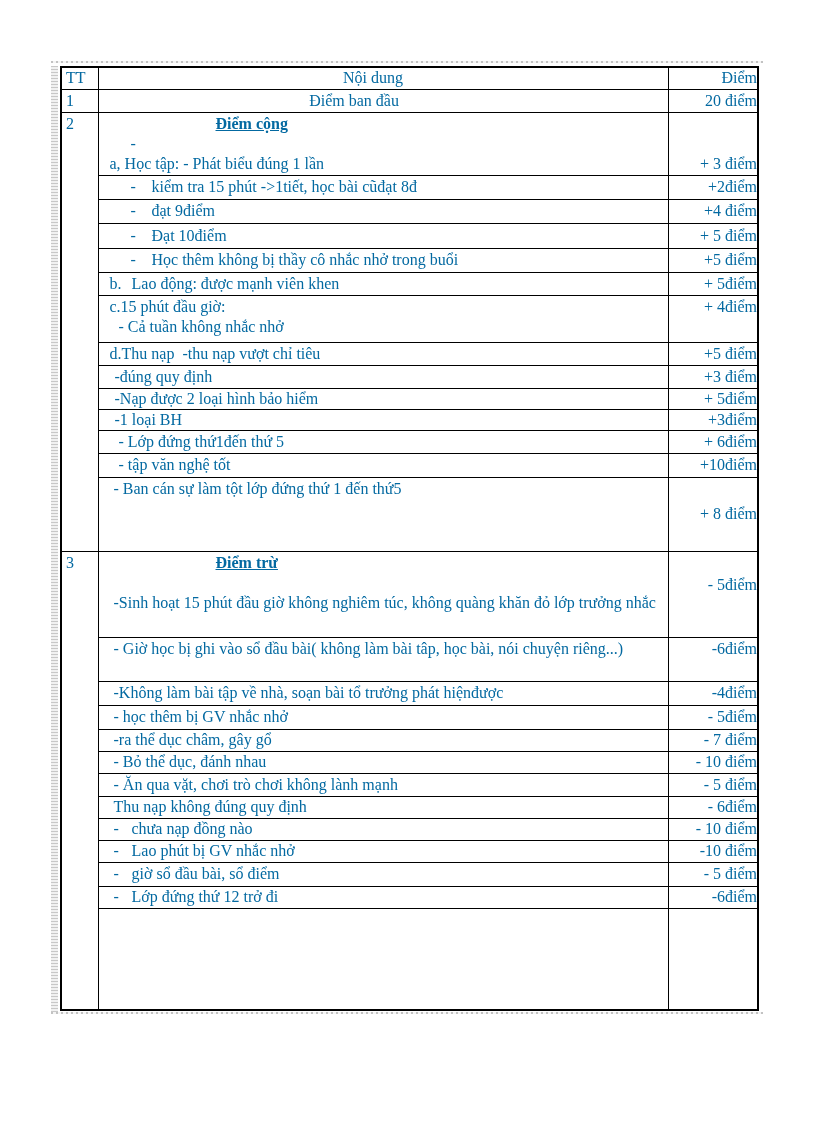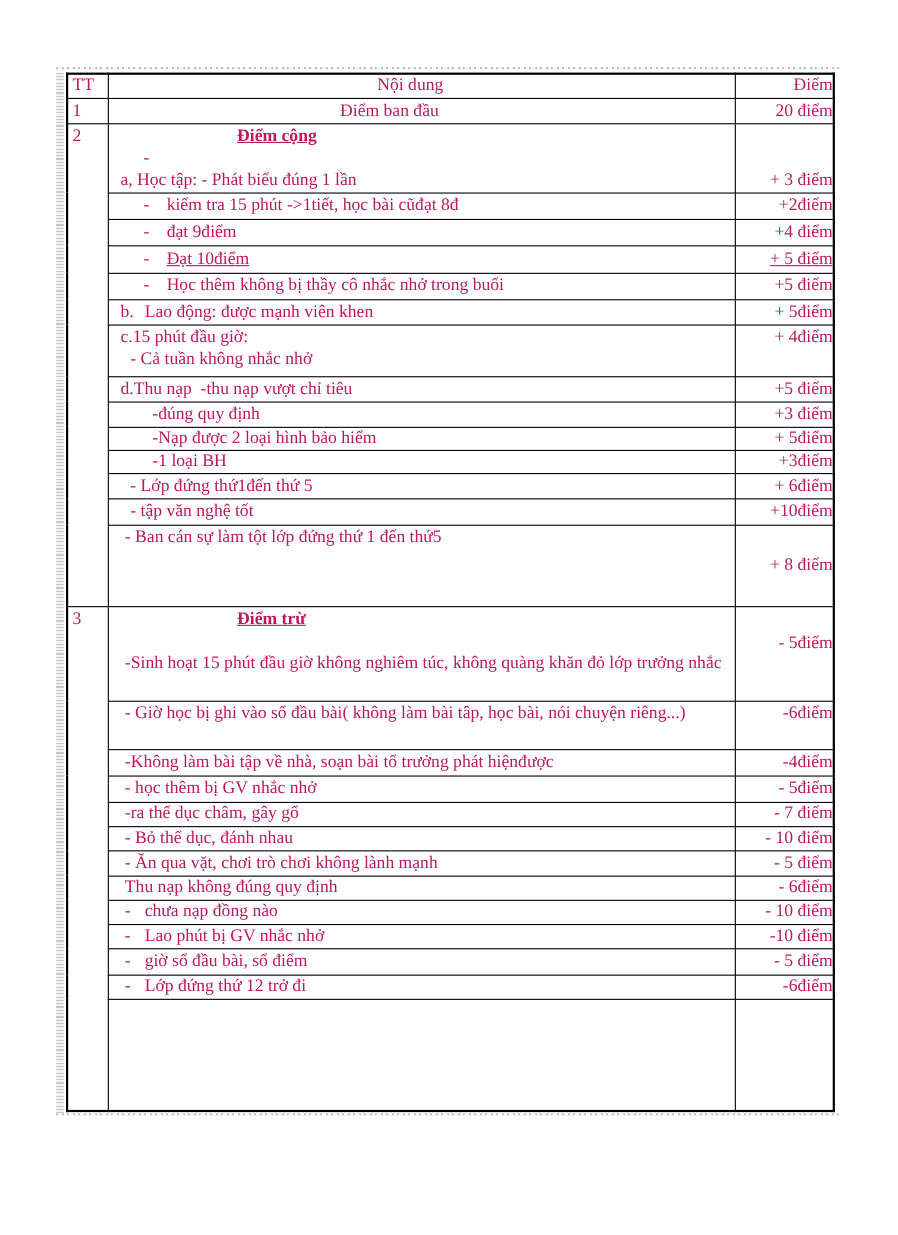--- a/index.html
+++ b/index.html
@@ -1,17 +1,17 @@
 <!DOCTYPE html>
 <html><head>
 <meta charset="utf-8">
 <style>
   html,body{margin:0;padding:0;background:#ffffff;}
   .page{position:relative;width:816px;height:1123px;background:#fff;overflow:hidden;
-        font-family:"Liberation Serif","DejaVu Serif",serif;color:#be185d;}
+        font-family:"Liberation Serif","DejaVu Serif",serif;color:#0369a1;}
   
   .scan-strip{position:absolute;left:51px;top:66px;width:7px;height:946px;
     background:repeating-linear-gradient(0deg,#9a9a9a 0 1px,#e6e6e6 1px 3px);opacity:.55;}
   .scan-line{position:absolute;height:2px;
     background:repeating-linear-gradient(90deg,#9a9a9a 0 2px,#eee 2px 5px);opacity:.6;}
   .scan-top{left:51px;top:61px;width:712px;}
   .scan-bottom{left:51px;top:1012px;width:712px;}
 
   table.score{position:absolute;left:60px;top:66px;width:697px;table-layout:fixed;
     border-collapse:collapse;border:2px solid #000;font-size:16px;}
@@ -28,21 +28,21 @@
   td.score.st{vertical-align:top;padding-top:2px;}
   td.score.stp{vertical-align:top;padding-top:24px;}
   td.score.sb{vertical-align:bottom;padding-bottom:2px;}
   .ln{line-height:20px;white-space:pre-wrap;}
   .ln.title{font-weight:bold;text-decoration:underline;padding-left:117px;}
   .ln.center{text-align:center;padding-right:58px;}
   .ln.blank{height:20px;}
   .ln.p0{padding-left:11px;}
   .ln.p1{padding-left:15px;}
   .ln.p2{padding-left:20px;}
-  .ln.p3{padding-left:40px;}
+  .ln.p3{padding-left:16px;}
   .ln.pl32{padding-left:32px;}
   .ln.just{text-align:justify;padding-right:4px;}
   .ln.dt0{padding-left:11px;} .ln.dt0 .bl{display:inline-block;width:22px;}
   .ln.dt1{padding-left:32px;} .ln.dt1 .bl{display:inline-block;width:21px;}
   .ln.dt2{padding-left:15px;} .ln.dt2 .bl{display:inline-block;width:18px;}
 </style>
 </head>
 <body>
 
 <div class="page">
@@ -85,21 +85,21 @@
             <div class="ln dt1"><span class="bl">-</span><span>kiểm tra 15 phút -&gt;1tiết, học bài cũđạt 8đ</span></div>
           </td>
           <td class="score">+2điểm</td>
         </tr>
         <tr style="height: 24px;">
           <td class="content">
             <div class="ln dt1"><span class="bl">-</span><span>đạt 9điểm</span></div>
           </td>
           <td class="score">+4 điểm</td>
         </tr>
-        <tr style="height: 25px; text-decoration: underline;">
+        <tr style="height: 25px;">
           <td class="content">
             <div class="ln dt1"><span class="bl">-</span><span>Đạt 10điểm</span></div>
           </td>
           <td class="score">+ 5 điểm</td>
         </tr>
         <tr style="height: 24px;">
           <td class="content">
             <div class="ln dt1"><span class="bl">-</span><span>Học thêm không bị thầy cô nhắc nhở trong buổi</span></div>
           </td>
           <td class="score">+5 điểm</td>

